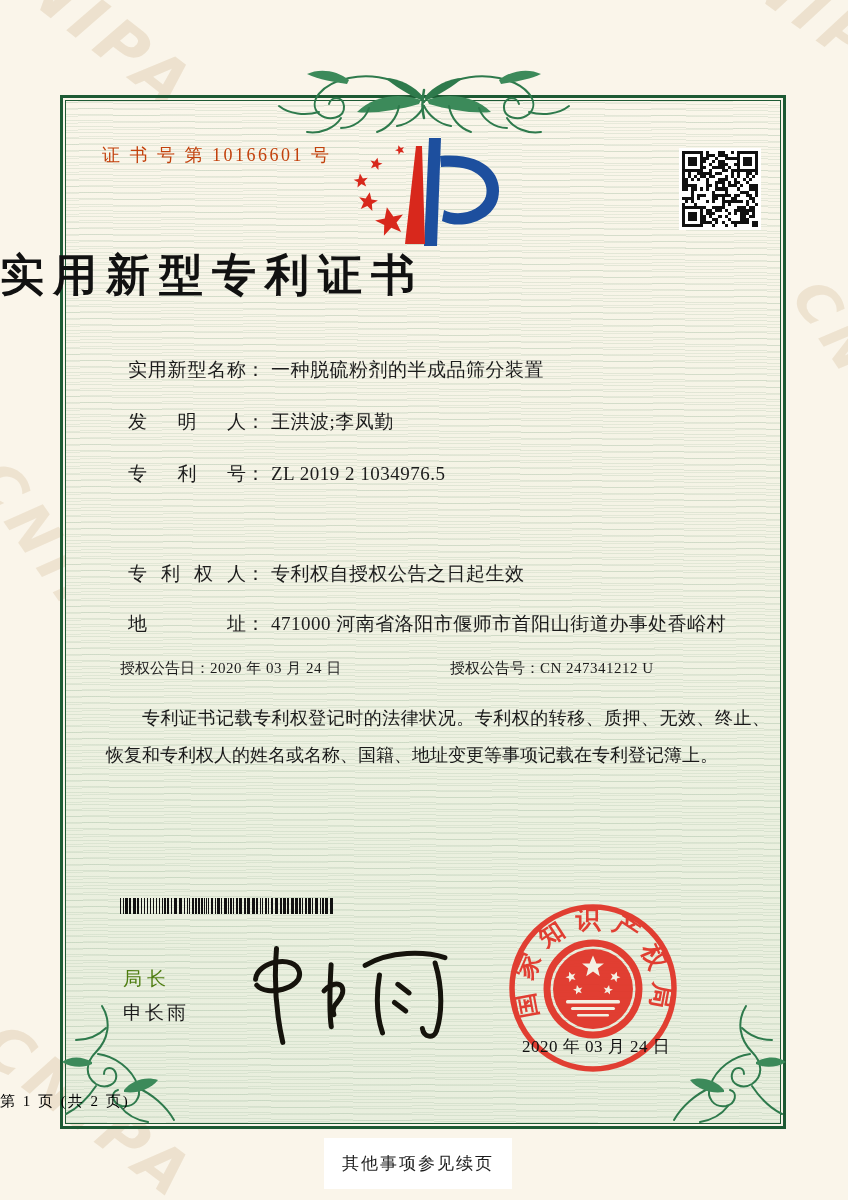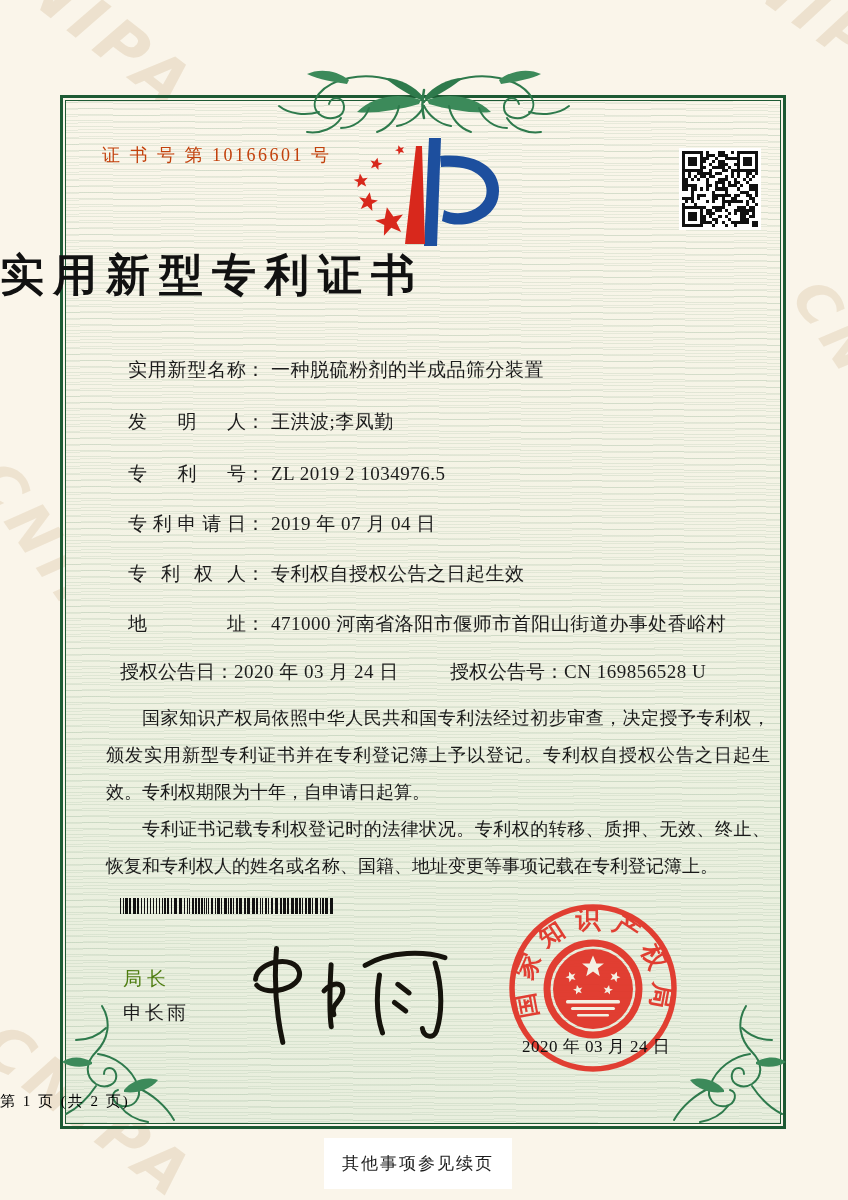--- a/index.html
+++ b/index.html
@@ -60,21 +60,21 @@
     letter-spacing:9px;
   }
 
   
   .field{position:absolute;left:120px;z-index:5;font-size:19px;color:#1c1c1c;white-space:nowrap;margin-left:8px;}
   .f-label{display:inline-block;width:120px;text-align:justify;text-align-last:justify;vertical-align:bottom;}
   .f-colon{display:inline-block;margin-right:6px;}
   .f-value{letter-spacing:.5px;}
   .row0{top:357px}.row1{top:409px}.row2{top:461px}
   .row3{top:511px}.row4{top:561px}.row5{top:611px}
-  .grant-row{position:absolute;left:120px;top:659px;z-index:5;font-size:19px;color:#1c1c1c;white-space:nowrap;}
+  .grant-row{position:absolute;left:120px;top:659px;z-index:5;font-size:15px;color:#1c1c1c;white-space:nowrap;}
   .grant-right{position:absolute;left:330px;top:0;}
 
   
   .body-text{
     position:absolute;left:106px;top:700px;width:664px;z-index:5;
     font-size:18px;line-height:37px;color:#191919;text-align:justify;
   }
   .body-text p{margin:0;text-indent:2em;}
 
   
@@ -515,39 +515,35 @@
 
   <div class="field row0">
     <span class="f-label" style="width:118px">实用新型名称</span><span class="f-colon">：</span><span class="f-value">一种脱硫粉剂的半成品筛分装置</span>
   </div>
   <div class="field row1">
     <span class="f-label" style="width:118px">发明人</span><span class="f-colon">：</span><span class="f-value">王洪波;李凤勤</span>
   </div>
   <div class="field row2">
     <span class="f-label" style="width:118px">专利号</span><span class="f-colon">：</span><span class="f-value">ZL 2019 2 1034976.5</span>
   </div>
-  <div class="field row3">
-    <span class="f-label" style="width:118px">专利申请日</span><span class="f-colon">：</span><span class="f-value">2019 年 07 月 04 日</span>
-  </div>
   <div class="field row4">
     <span class="f-label" style="width:118px">专利权人</span><span class="f-colon">：</span><span class="f-value">专利权自授权公告之日起生效</span>
   </div>
   <div class="field row5">
     <span class="f-label" style="width:118px">地址</span><span class="f-colon">：</span><span class="f-value">471000 河南省洛阳市偃师市首阳山街道办事处香峪村</span>
   </div>
 
   <div class="grant-row">
     <span>授权公告日</span><span>：</span><span class="f-value">2020 年 03 月 24 日</span>
     <span class="grant-right">
-      <span>授权公告号</span><span>：</span><span class="f-value">CN 169856528 U</span>
+      <span>授权公告号</span><span>：</span><span class="f-value">CN 247341212 U</span>
     </span>
   </div>
 
   <div class="body-text">
-    <p>国家知识产权局依照中华人民共和国专利法经过初步审查，决定授予专利权，颁发实用新型专利证书并在专利登记簿上予以登记。专利权自授权公告之日起生效。专利权期限为十年，自申请日起算。</p>
     <p>专利证书记载专利权登记时的法律状况。专利权的转移、质押、无效、终止、恢复和专利权人的姓名或名称、国籍、地址变更等事项记载在专利登记簿上。</p>
   </div>
 
   <svg class="barcode" width="216" height="16" viewBox="0 0 216 16" fill="#111" shape-rendering="crispEdges">
       <rect x="0" y="0" width="1" height="16"></rect>
       <rect x="3" y="0" width="1" height="16"></rect>
       <rect x="5" y="0" width="3" height="16"></rect>
       <rect x="9" y="0" width="2" height="16"></rect>
       <rect x="13" y="0" width="3" height="16"></rect>
       <rect x="17" y="0" width="2" height="16"></rect>

